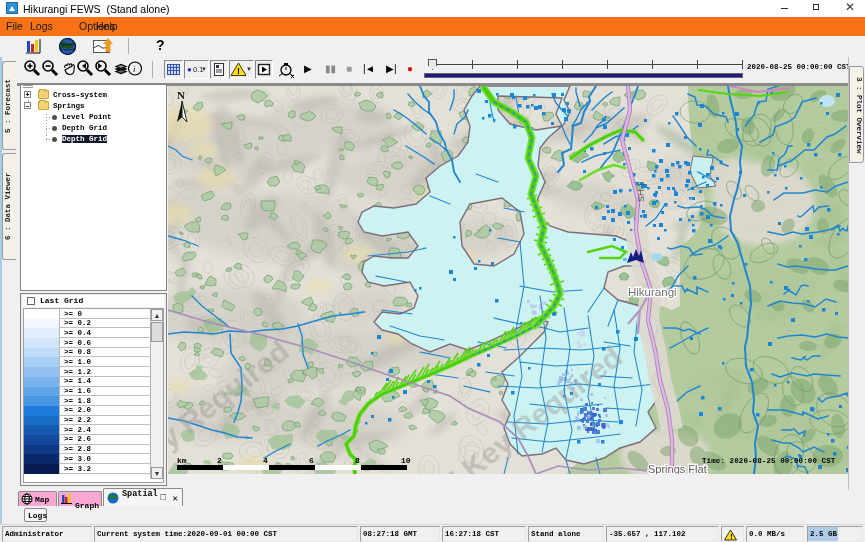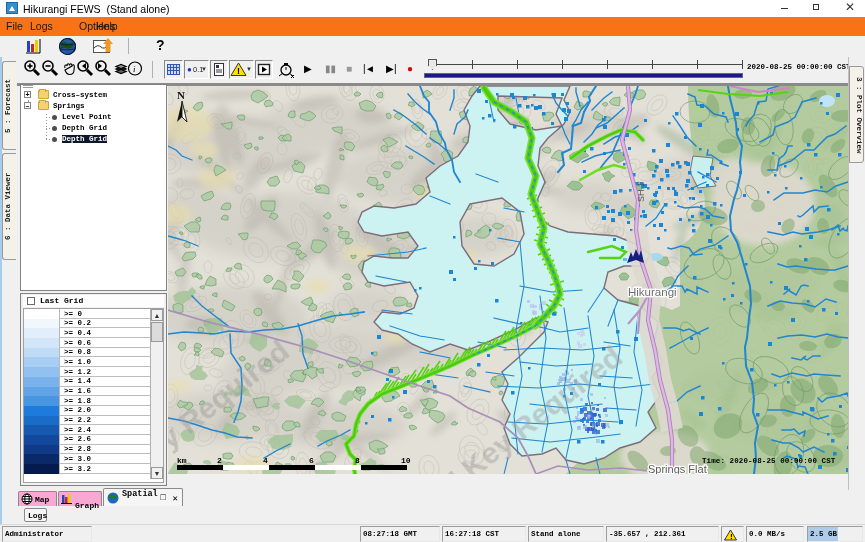--- a/index.html
+++ b/index.html
@@ -1956,23 +1956,24 @@
     <span style="position:absolute;left:18px;top:0">Spatial</span>
     <span style="position:absolute;right:16px;top:4px;font-size:9px">□</span>
     <span style="position:absolute;right:4px;top:4px;font-size:9px">✕</span>
   </div>
 <div class="abs btab" id="tabLogs">
     <span style="position:absolute;left:3px;top:2px">Logs</span>
   </div>
 
 <div class="abs" id="status">
   <div class="scell" style="left:2px;width:90px">Administrator</div>
+  <div class="scell" style="left:94px;width:264px">Current system time:2020-09-01 00:00 CST</div>
   <div class="scell" style="left:360px;width:80px">08:27:18 GMT</div>
   <div class="scell" style="left:442px;width:84px">16:27:18 CST</div>
   <div class="scell" style="left:528px;width:76px">Stand alone</div>
-  <div class="scell" style="left:606px;width:113px">-35.657 , 212.361</div>
+  <div class="scell" style="left:606px;width:113px">-35.657 , 117.102</div>
   <div class="scell" style="left:721px;width:23px"><svg width="13" height="12" viewBox="0 0 13 12" style="margin-top:2px">
         <path d="M6.5,1 L12.5,11 L0.5,11 Z" fill="#ffe000" stroke="#333"></path>
         <text x="5" y="10" font-size="8" font-weight="bold">!</text>
       </svg></div>
   <div class="scell" style="left:746px;width:58px">0.0 MB/s</div>
   <div class="scell" style="left:807px;width:56px"><div style="position:absolute;left:0;top:0;width:30px;height:14px;background:#aecbe8"></div><span style="position:relative">2.5 GB</span></div>
 </div>
 
 </body></html>

